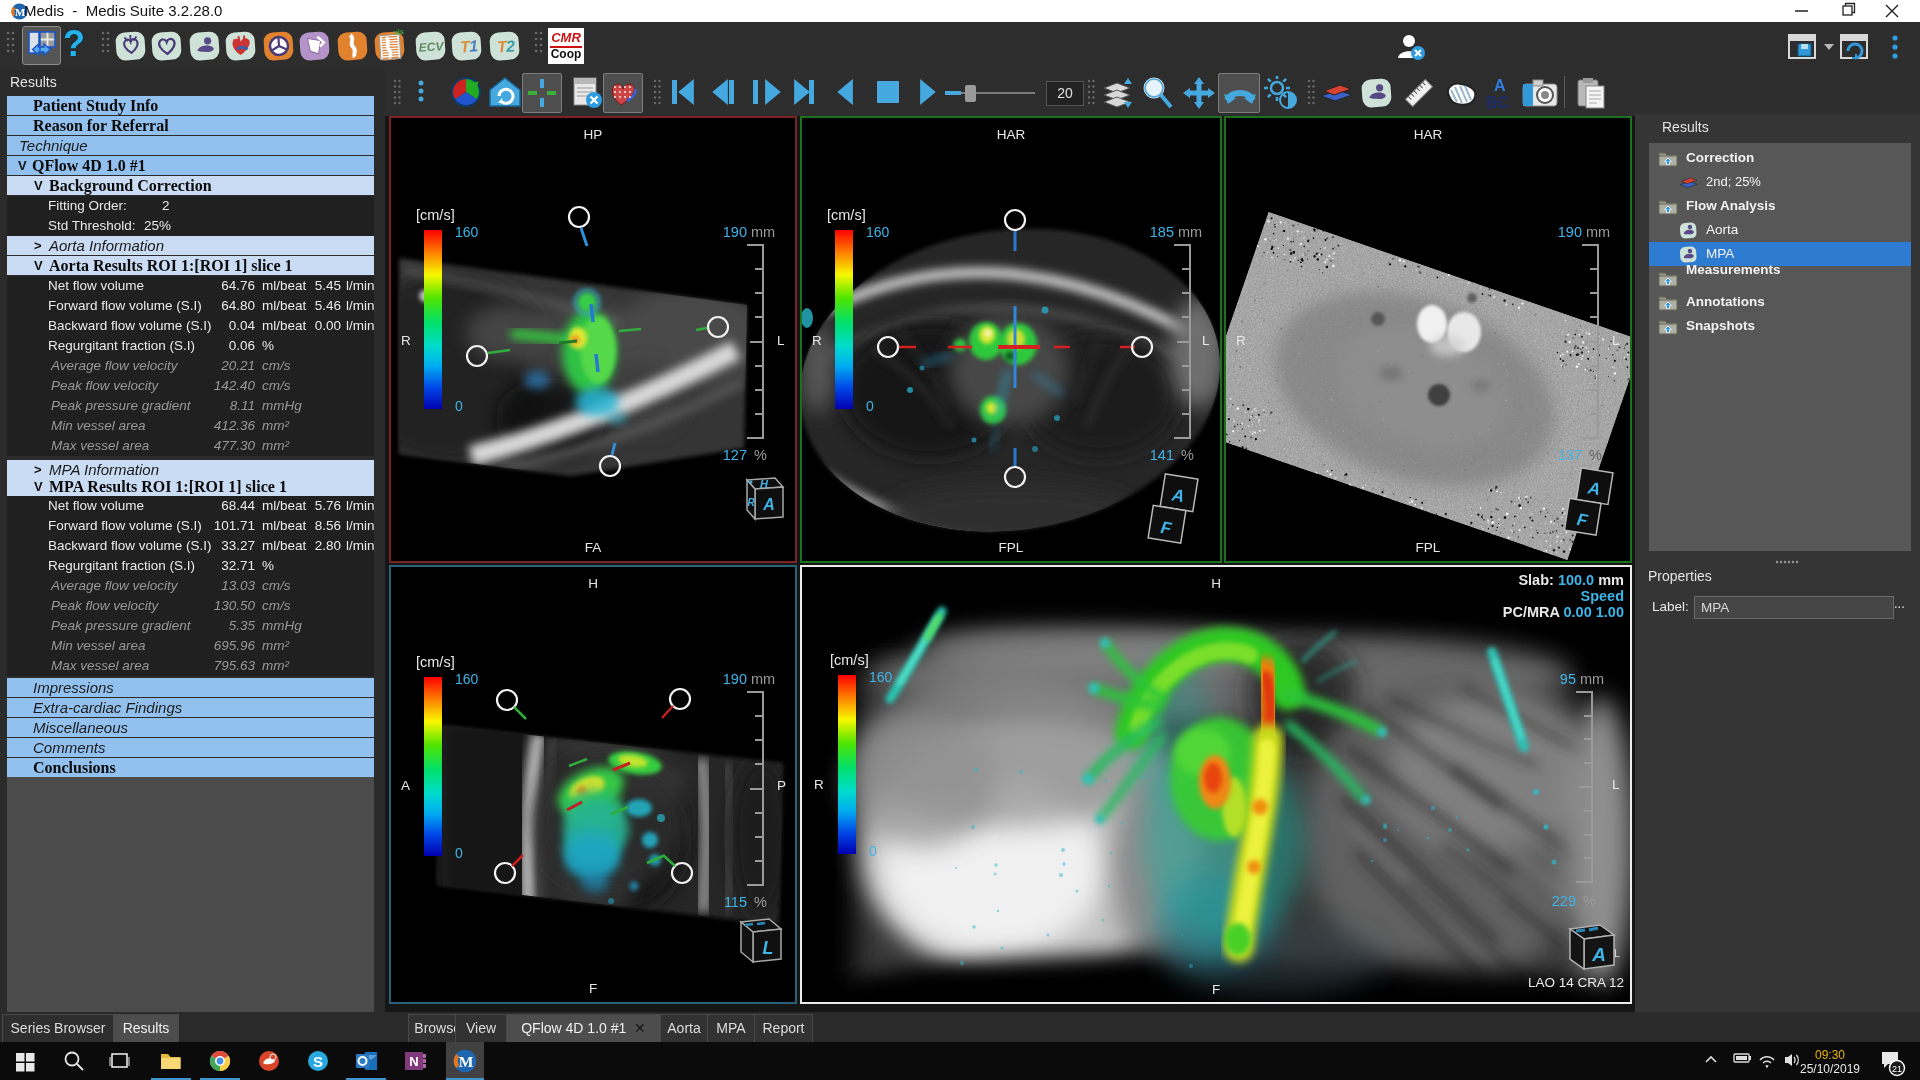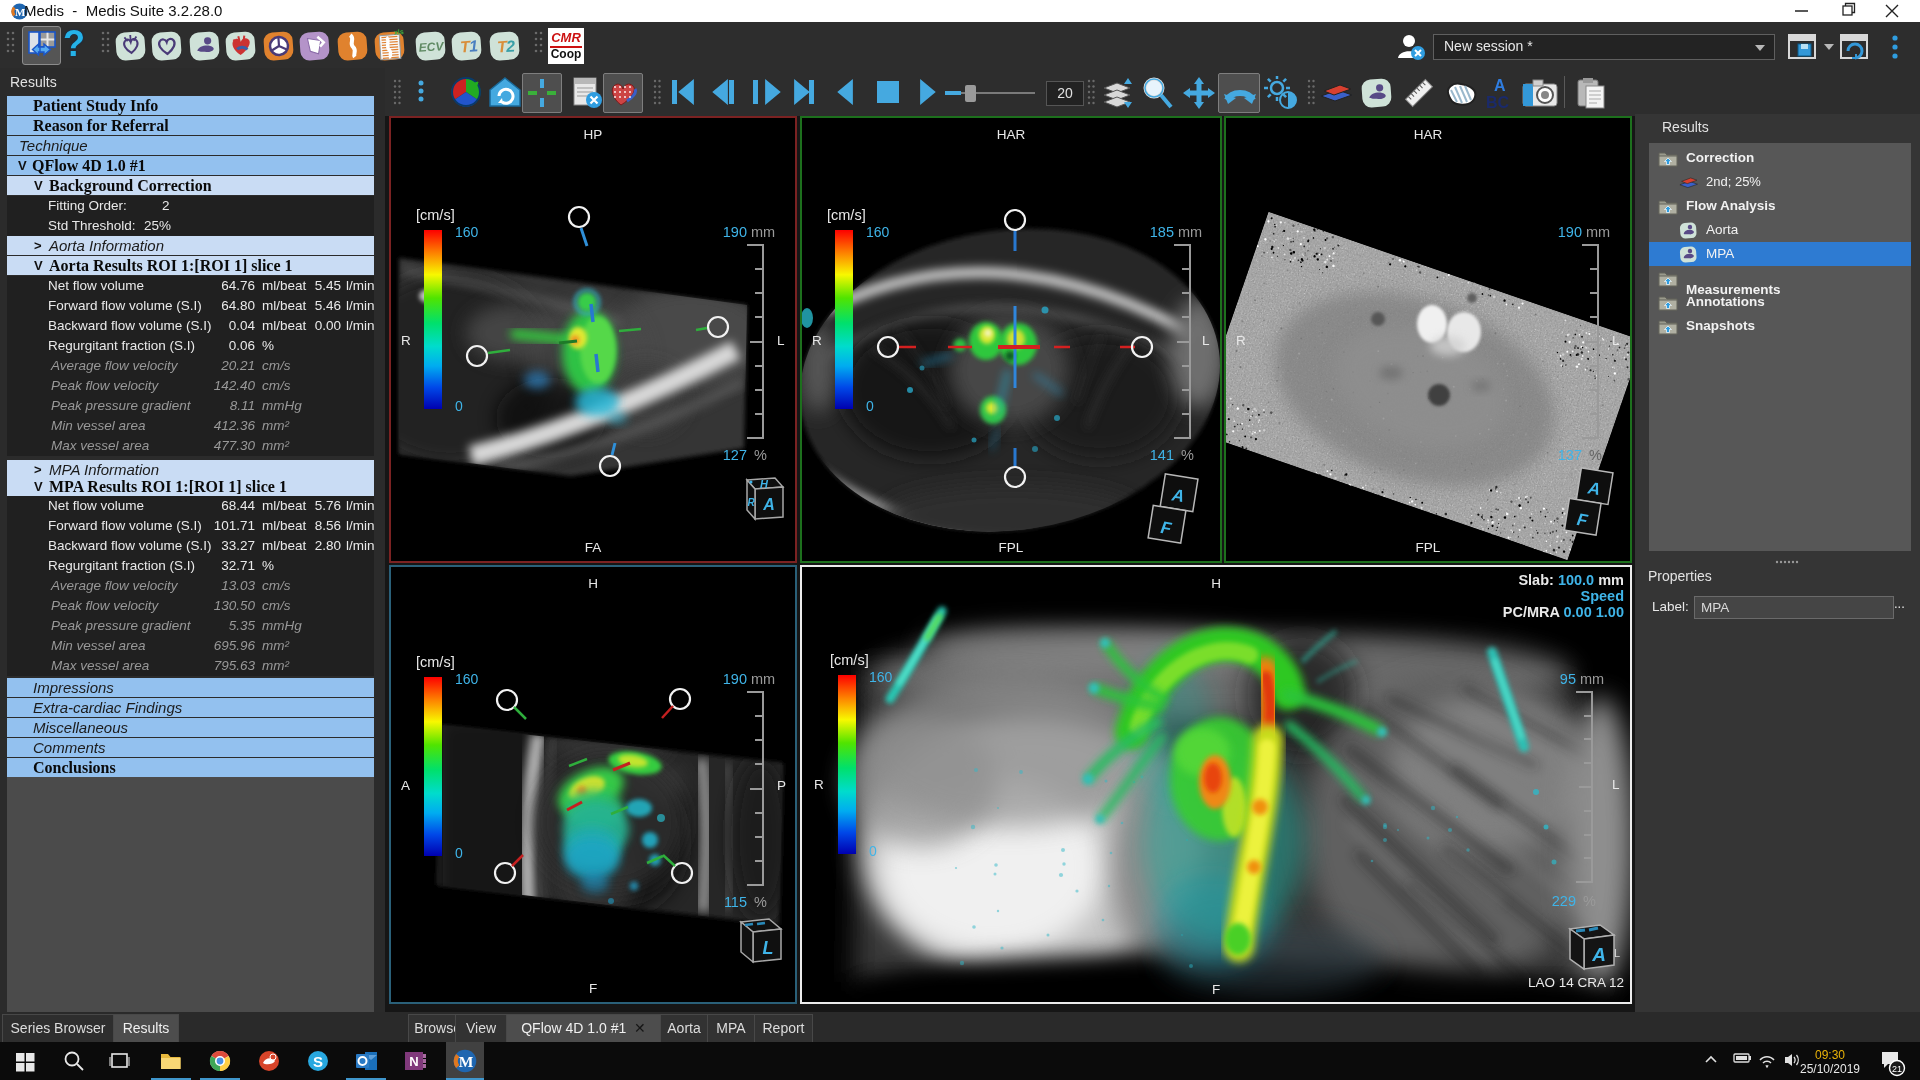--- a/index.html
+++ b/index.html
@@ -176,26 +176,20 @@
     <div class="abs" style="left:548px;top:6px;width:36px;height:36px;background:#fff;">
         <div class="abs" style="left:2px;top:2px;width:32px;height:16px;color:#cc1111;font-weight:bold;font-style:italic;font-size:13px;text-align:center;border-bottom:2px solid #cc1111">CMR</div>
         <div class="abs" style="left:2px;top:19px;width:32px;height:14px;color:#111;font-weight:bold;font-size:12px;text-align:center">Coop</div>
       </div>
     <svg class="abs" style="left:1394px;top:10px" width="34" height="30" viewBox="0 0 34 30">
         <circle cx="15" cy="9" r="6" fill="#fff"></circle>
         <path d="M4 26 C5 17 25 17 26 26 Z" fill="#fff"></path>
         <circle cx="24" cy="21" r="7" fill="#2f9de0"></circle>
         <path d="M21 18 l6 6 m0 -6 l-6 6" stroke="#fff" stroke-width="2"></path>
       </svg>
-    <div class="abs" style="left:1433px;top:12px;width:340px;height:24px;background:#232323;border:1px solid #5f5f5f;">
-        <div class="abs" style="left:10px;top:3px;font-size:14px;color:#e8e8e8">New session *</div>
-        <svg class="abs" style="left:320px;top:9px" width="12" height="8">
-          <path d="M1 1 L6 7 L11 1 Z" fill="#b8b8b8"></path>
-        </svg>
-      </div>
     <svg class="abs" style="left:1786px;top:9px" width="48" height="32" viewBox="0 0 48 32">
         <rect x="3" y="4" width="26" height="23" fill="none" stroke="#d8d8d8" stroke-width="2"></rect>
         <rect x="3" y="4" width="26" height="6" fill="#d8d8d8"></rect>
         <rect x="12" y="13" width="13" height="12" fill="#3398d8" stroke="#0b5a8a"></rect>
         <rect x="15" y="13" width="7" height="5" fill="#b8e0f4"></rect>
         <path d="M38 13 L43 19 L48 13 Z" fill="#b8b8b8"></path>
       </svg>
     <svg class="abs" style="left:1838px;top:9px" width="38" height="32" viewBox="0 0 38 32">
         <rect x="3" y="4" width="26" height="23" fill="none" stroke="#d8d8d8" stroke-width="2"></rect>
         <rect x="3" y="4" width="26" height="6" fill="#d8d8d8"></rect>
@@ -1963,21 +1957,21 @@
           <circle cx="20" cy="11" r="4" fill="#584a86"></circle>
           <path d="M8 22 C10 15 21 14 26 19 C28 22 23 25 18 24 C13 23 9 24 8 22Z" fill="#584a86"></path>
         </g>
       </svg>
     <div class="abs" style="left:71px;top:178px;font-size:13.5px;font-weight:normal;color:#f2f2f2">MPA</div>
     <svg class="abs" style="left:23px;top:202px" width="20" height="17" viewBox="0 0 20 17">
         <path d="M1 3 h6 l2 2 h10 v11 h-18 Z" fill="#9a9a8c" stroke="#62625a"></path>
         <path d="M1 6 h18 v10 h-18 Z" fill="#b0b0a2" stroke="#62625a"></path>
         <path d="M10 8 l3.5 3.5 h-2 v3 h-3 v-3 h-2 Z" fill="#2f9de0" stroke="#fff" stroke-width="0.7"></path>
       </svg>
-    <div class="abs" style="left:51px;top:214px;font-size:13.5px;font-weight:bold;color:#f2f2f2">Measurements</div>
+    <div class="abs" style="left:51px;top:194px;font-size:13.5px;font-weight:bold;color:#f2f2f2">Measurements</div>
     <svg class="abs" style="left:23px;top:226px" width="20" height="17" viewBox="0 0 20 17">
         <path d="M1 3 h6 l2 2 h10 v11 h-18 Z" fill="#9a9a8c" stroke="#62625a"></path>
         <path d="M1 6 h18 v10 h-18 Z" fill="#b0b0a2" stroke="#62625a"></path>
         <path d="M10 8 l3.5 3.5 h-2 v3 h-3 v-3 h-2 Z" fill="#2f9de0" stroke="#fff" stroke-width="0.7"></path>
       </svg>
     <div class="abs" style="left:51px;top:226px;font-size:13.5px;font-weight:bold;color:#f2f2f2">Annotations</div>
     <svg class="abs" style="left:23px;top:250px" width="20" height="17" viewBox="0 0 20 17">
         <path d="M1 3 h6 l2 2 h10 v11 h-18 Z" fill="#9a9a8c" stroke="#62625a"></path>
         <path d="M1 6 h18 v10 h-18 Z" fill="#b0b0a2" stroke="#62625a"></path>
         <path d="M10 8 l3.5 3.5 h-2 v3 h-3 v-3 h-2 Z" fill="#2f9de0" stroke="#fff" stroke-width="0.7"></path>

